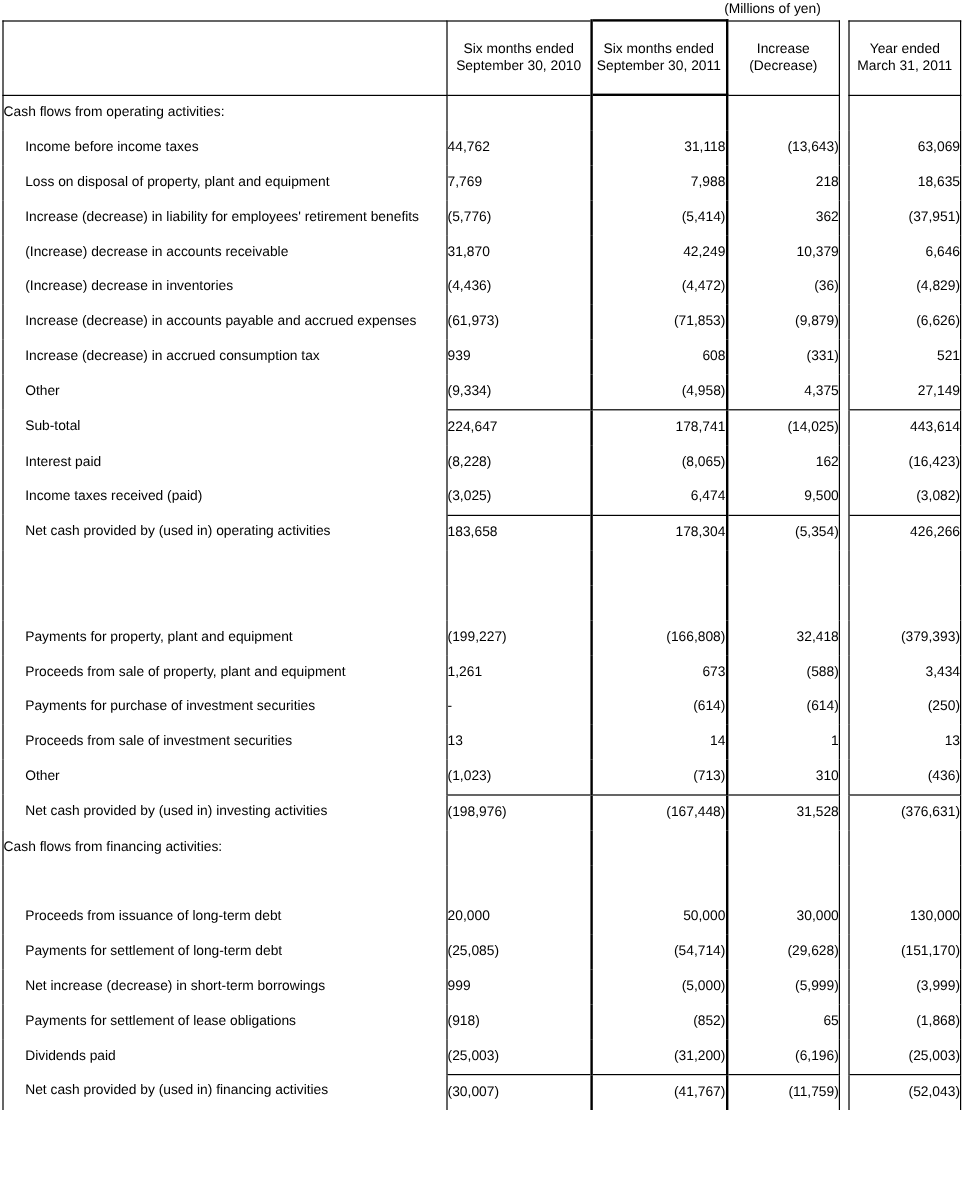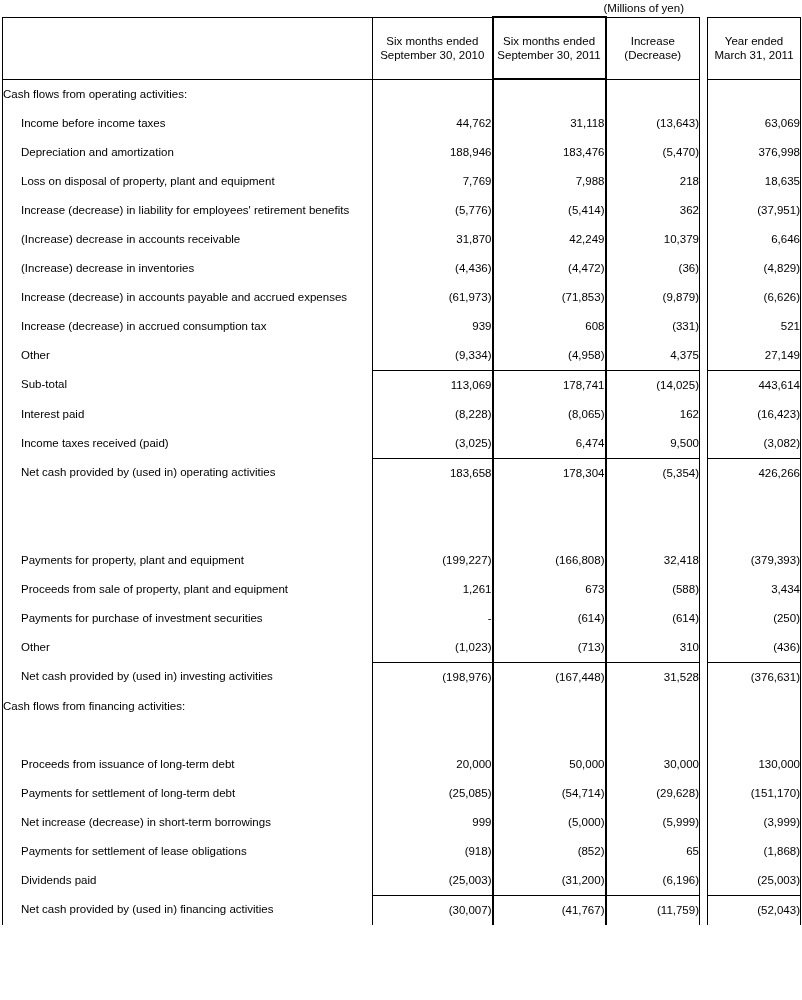--- a/index.html
+++ b/index.html
@@ -95,21 +95,20 @@
     line-height: 29px;
     padding: 0 6px;
   }
   td.t-label {
     text-align: left;
     border-left: 1.4px solid #000;
     border-right: 1.4px solid #000;
     white-space: nowrap;
   }
   td.t-v0 {
-    text-align: right;
     border-right: 2.6px solid #000;
   }
   td.t-v1 {
     text-align: right;
     border-left: 2.6px solid #000;
     border-right: 2.6px solid #000;
     margin-top: 48px;
   }
   td.t-v2 {
     text-align: right;
@@ -185,28 +184,20 @@
         </tr>
         <tr>
           <td class="t-label indent">Income before income taxes</td>
           <td class="t-v0">44,762</td>
           <td class="t-v1">31,118</td>
           <td class="t-v2">(13,643)</td>
           <td class="t-gap"></td>
           <td class="t-v3">63,069</td>
         </tr>
         <tr>
-          <td class="t-label indent">Depreciation and amortization</td>
-          <td class="t-v0">188,946</td>
-          <td class="t-v1">183,476</td>
-          <td class="t-v2">(5,470)</td>
-          <td class="t-gap"></td>
-          <td class="t-v3">376,998</td>
-        </tr>
-        <tr>
           <td class="t-label indent">Loss on disposal of property, plant and equipment</td>
           <td class="t-v0">7,769</td>
           <td class="t-v1">7,988</td>
           <td class="t-v2">218</td>
           <td class="t-gap"></td>
           <td class="t-v3">18,635</td>
         </tr>
         <tr>
           <td class="t-label indent">Increase (decrease) in liability for employees' retirement benefits</td>
           <td class="t-v0">(5,776)</td>
@@ -250,21 +241,21 @@
         <tr>
           <td class="t-label indent">Other</td>
           <td class="t-v0">(9,334)</td>
           <td class="t-v1">(4,958)</td>
           <td class="t-v2">4,375</td>
           <td class="t-gap"></td>
           <td class="t-v3">27,149</td>
         </tr>
         <tr class="rule-above">
           <td class="t-label indent">Sub-total</td>
-          <td class="t-v0">113,069</td>
+          <td class="t-v0">224,647</td>
           <td class="t-v1">178,741</td>
           <td class="t-v2">(14,025)</td>
           <td class="t-gap"></td>
           <td class="t-v3">443,614</td>
         </tr>
         <tr>
           <td class="t-label indent">Interest paid</td>
           <td class="t-v0">(8,228)</td>
           <td class="t-v1">(8,065)</td>
           <td class="t-v2">162</td>
@@ -321,20 +312,28 @@
         </tr>
         <tr>
           <td class="t-label indent">Payments for purchase of investment securities</td>
           <td class="t-v0">-</td>
           <td class="t-v1">(614)</td>
           <td class="t-v2">(614)</td>
           <td class="t-gap"></td>
           <td class="t-v3">(250)</td>
         </tr>
         <tr>
+          <td class="t-label indent">Proceeds from sale of investment securities</td>
+          <td class="t-v0">13</td>
+          <td class="t-v1">14</td>
+          <td class="t-v2">1</td>
+          <td class="t-gap"></td>
+          <td class="t-v3">13</td>
+        </tr>
+        <tr>
           <td class="t-label indent">Other</td>
           <td class="t-v0">(1,023)</td>
           <td class="t-v1">(713)</td>
           <td class="t-v2">310</td>
           <td class="t-gap"></td>
           <td class="t-v3">(436)</td>
         </tr>
         <tr class="rule-above">
           <td class="t-label indent">Net cash provided by (used in) investing activities</td>
           <td class="t-v0">(198,976)</td>

